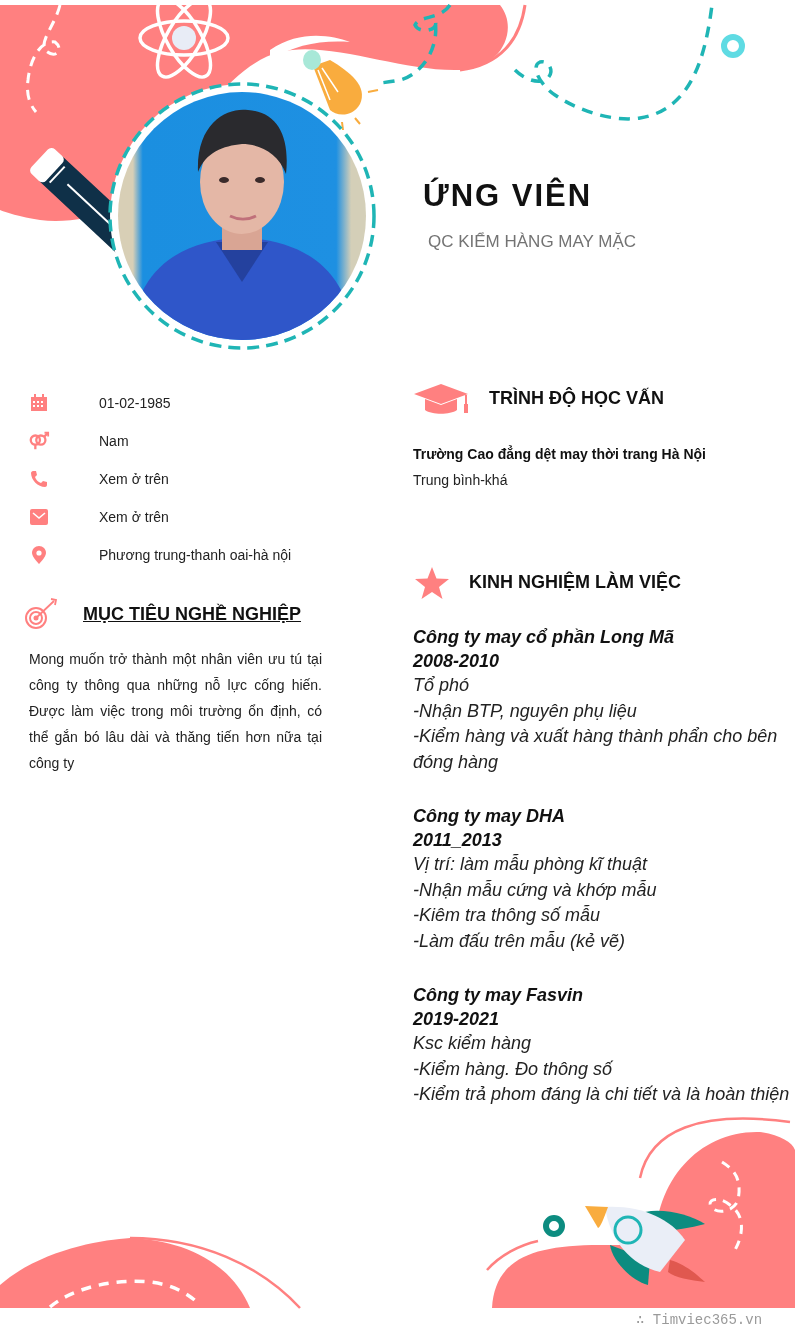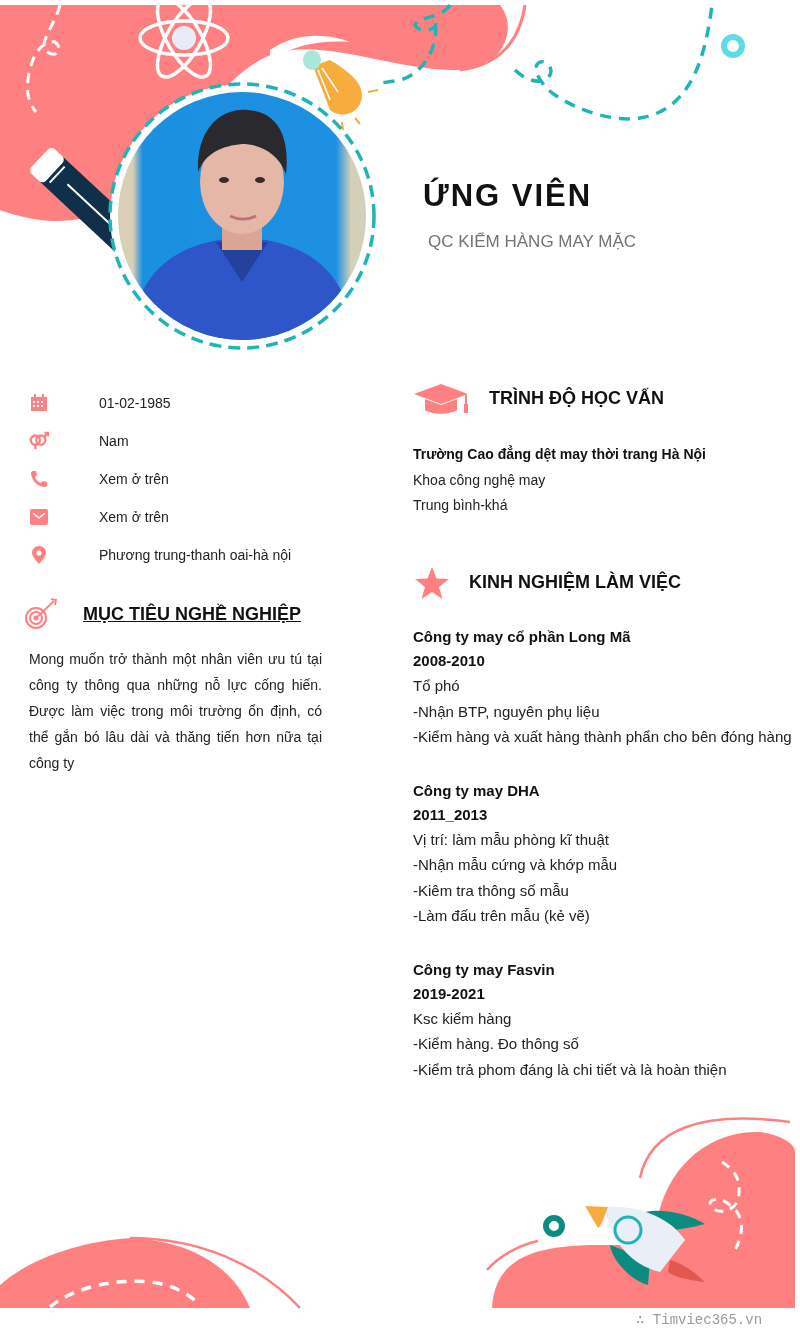--- a/index.html
+++ b/index.html
@@ -17,21 +17,21 @@
   .info-row .txt { font-size:14px; color:#222; }
 
   .sec-head { position:absolute; display:flex; align-items:center; }
   .sec-head h2 { margin:8px; font-size:18px; font-weight:700; color:#111; }
 
   .objective { position:absolute; left:25px; top:642px; width:293px; font-size:14px; line-height:26px; text-align:justify; color:#222; margin:4px; }
 
   .edu { position:absolute; left:413px; top:442px; width:370px; font-size:14px; line-height:25.5px; color:#222; }
   .edu .b { font-weight:700; color:#111; }
 
-  .exp { position:absolute; left:413px; top:625px; width:380px; font-size:15px; line-height:25.5px; color:#222; }
+  .exp { position:absolute; left:413px; top:625px; width:380px; font-size:18px; line-height:25.5px; color:#222;font-style:italic; }
   .job { margin-bottom:29px; }
   .job .b { font-weight:700; color:#111; line-height:24px; }
 
   .watermark { position:absolute; left:636px; top:1311px; font-family:"Liberation Mono", monospace; font-size:14px; color:#9a9a9a; }
 </style>
 </head>
 <body>
 
 <svg class="deco" width="800" height="360" viewBox="0 0 800 360">
 
@@ -168,21 +168,20 @@
         <path d="M0,12 L27,2 L54,12 L27,22 Z" fill="#ff8080"></path>
         <path d="M11,17 L11,28 C18,33 36,33 43,28 L43,17 L27,23 Z" fill="#ff8080"></path>
         <line x1="52" y1="13" x2="52" y2="24" stroke="#ff8080" stroke-width="2"></line>
         <rect x="50" y="22" width="4" height="9" fill="#ff8080"></rect>
       </svg>
   </span>
   <h2>TRÌNH ĐỘ HỌC VẤN</h2>
 </div>
 <div class="edu">
   <div class="b">Trường Cao đẳng dệt may thời trang Hà Nội</div>
-  <div>Khoa công nghệ may</div>
   <div>Trung bình-khá</div>
 </div>
 
 <div class="sec-head" style="left:414px; top:564px;">
   <span style="width:36px;height:34px;margin-right:11px;display:inline-block;">
     <svg width="36" height="34" viewBox="0 0 36 34">
         <path d="M18,1 L22.5,12.5 L35,13 L25,21 L28.5,33 L18,26 L7.5,33 L11,21 L1,13 L13.5,12.5 Z" fill="#ff8080"></path>
       </svg>
   </span>
   <h2>KINH NGHIỆM LÀM VIỆC</h2>

